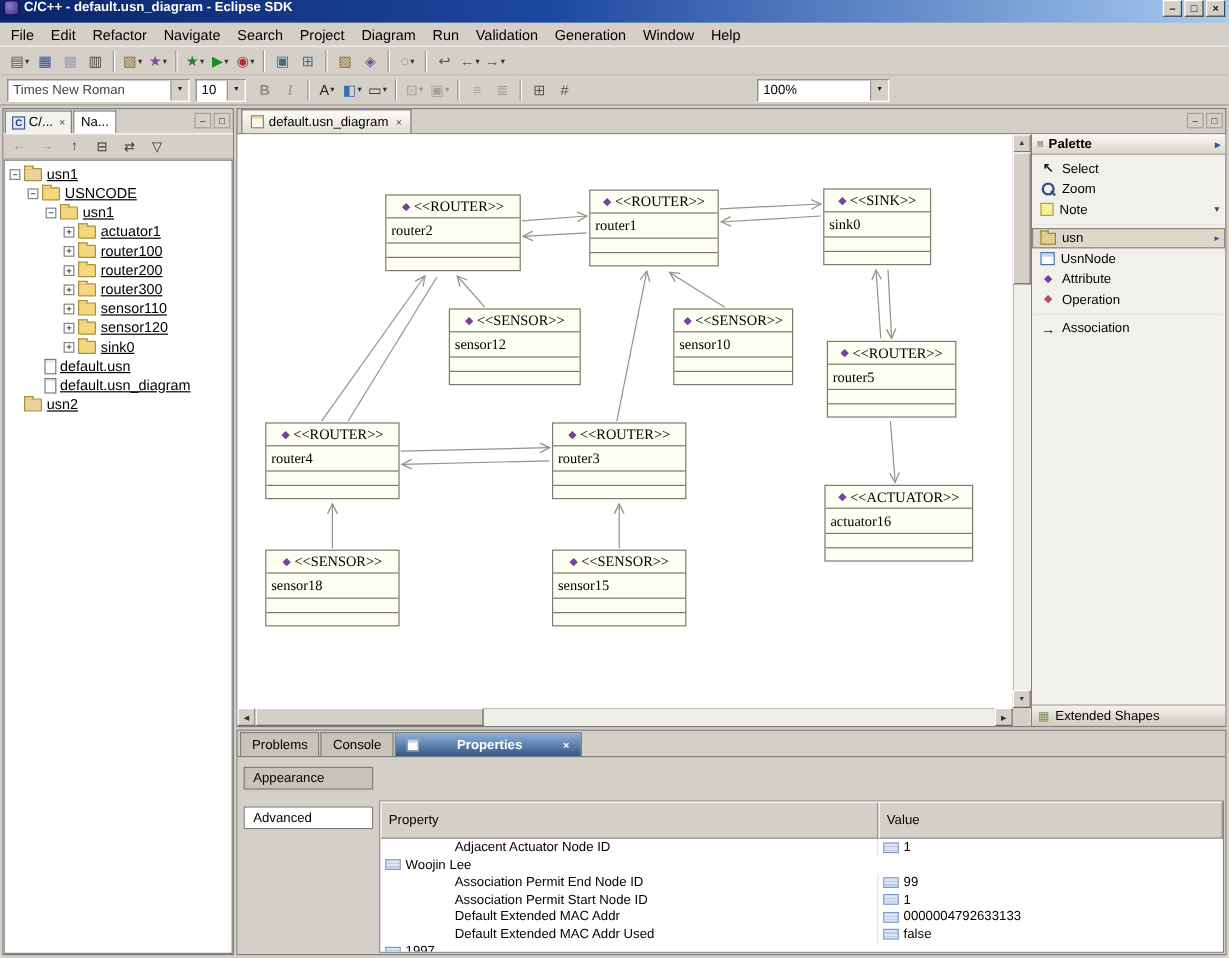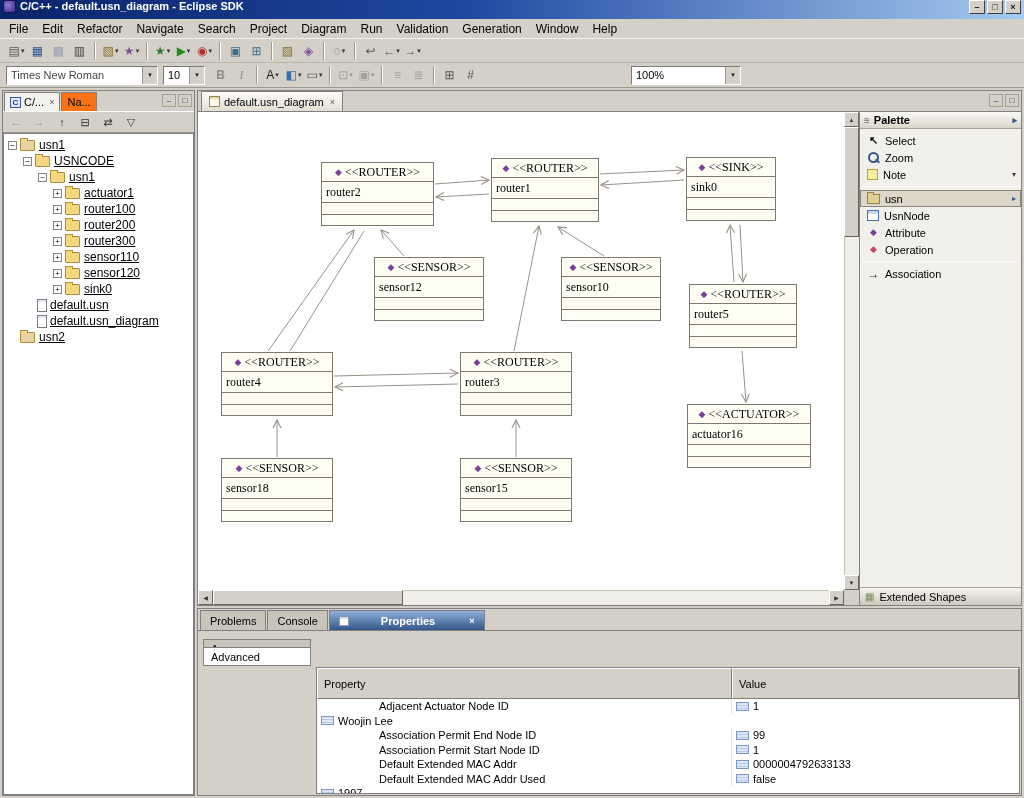--- a/index.html
+++ b/index.html
@@ -39,21 +39,21 @@
   .combo.font{width:152px;color:#444;}
   .combo.size{width:42px;}
   .combo.zoom{width:110px;margin-left:150px;}
   #fmt-buttons{display:flex;align-items:center;}
 
   
   .left-panel{position:absolute;left:2px;top:90px;width:193px;bottom:2px;
     display:flex;flex-direction:column;border:1px solid #808080;background:#d4d0c8;}
   .view-tabs{height:20px;display:flex;align-items:flex-end;padding-left:1px;position:relative;flex:none;}
   .view-tab{height:19px;display:flex;align-items:center;gap:3px;padding:0 5px;border:1px solid #808080;
-    border-bottom:none;background:#f97316;margin-right:1px;font-size:11px;white-space:nowrap;}
+    border-bottom:none;background:#ffffff;margin-right:1px;font-size:11px;white-space:nowrap;}
   .view-tab.active{background:#f4f2ec;}
   .vt-icon{width:11px;height:11px;background:#dfe8f6;border:1px solid #3b5a9b;color:#1c3d8c;font-size:8px;
     font-weight:bold;line-height:9px;text-align:center;flex:none;}
   .tab-close{font-size:9px;color:#555;margin-left:2px;}
   .tab-close.white{color:#fff;}
   .view-minmax{position:absolute;right:2px;top:3px;display:flex;gap:2px;}
   .mm-btn{width:14px;height:13px;border:1px solid #a5a195;background:#d4d0c8;font-size:8px;line-height:11px;
     text-align:center;color:#222;}
   .panel-toolbar{height:22px;border-top:1px solid #fff;border-bottom:1px solid #9b988e;background:#d4d0c8;
     display:flex;align-items:center;gap:3px;padding-left:3px;flex:none;}
@@ -694,17 +694,17 @@
             <div class="pt-cell-val">
               <span class="val-icon"></span>
               <span>false</span>
             </div>
           </div>
         </div>
     </div>
   <div class="subtab" style="top: 8px;">
         <span>Appearance</span>
       </div>
-      <div class="subtab active" style="top: 16px; text-align: right;">
+      <div class="subtab active" style="top: 41px; text-align: right;">
         <span>Advanced</span>
       </div>
     </div>
 </div>
 
 </body></html>

